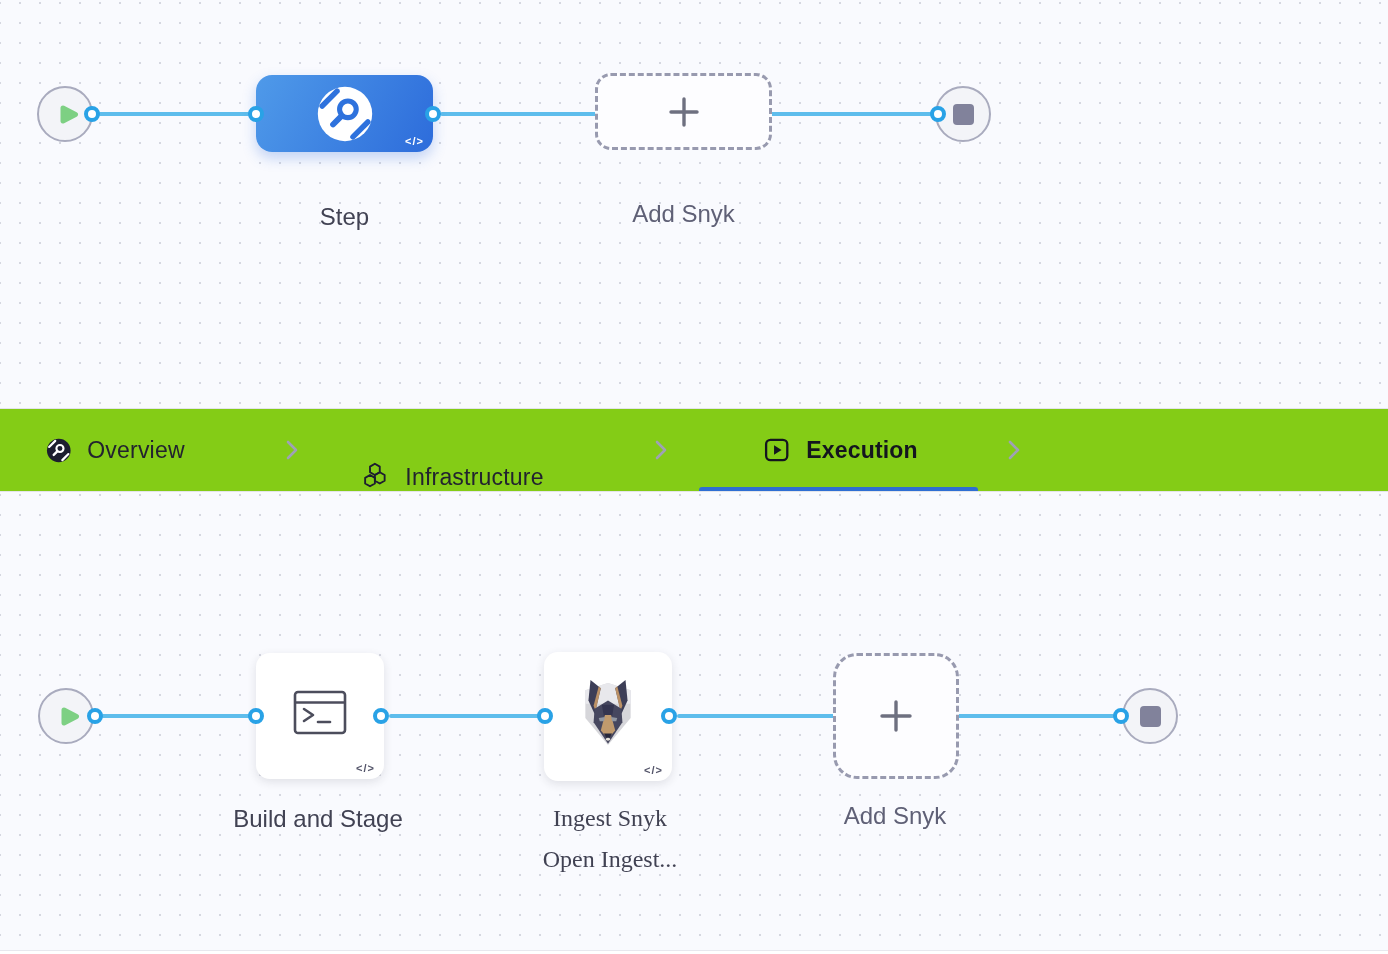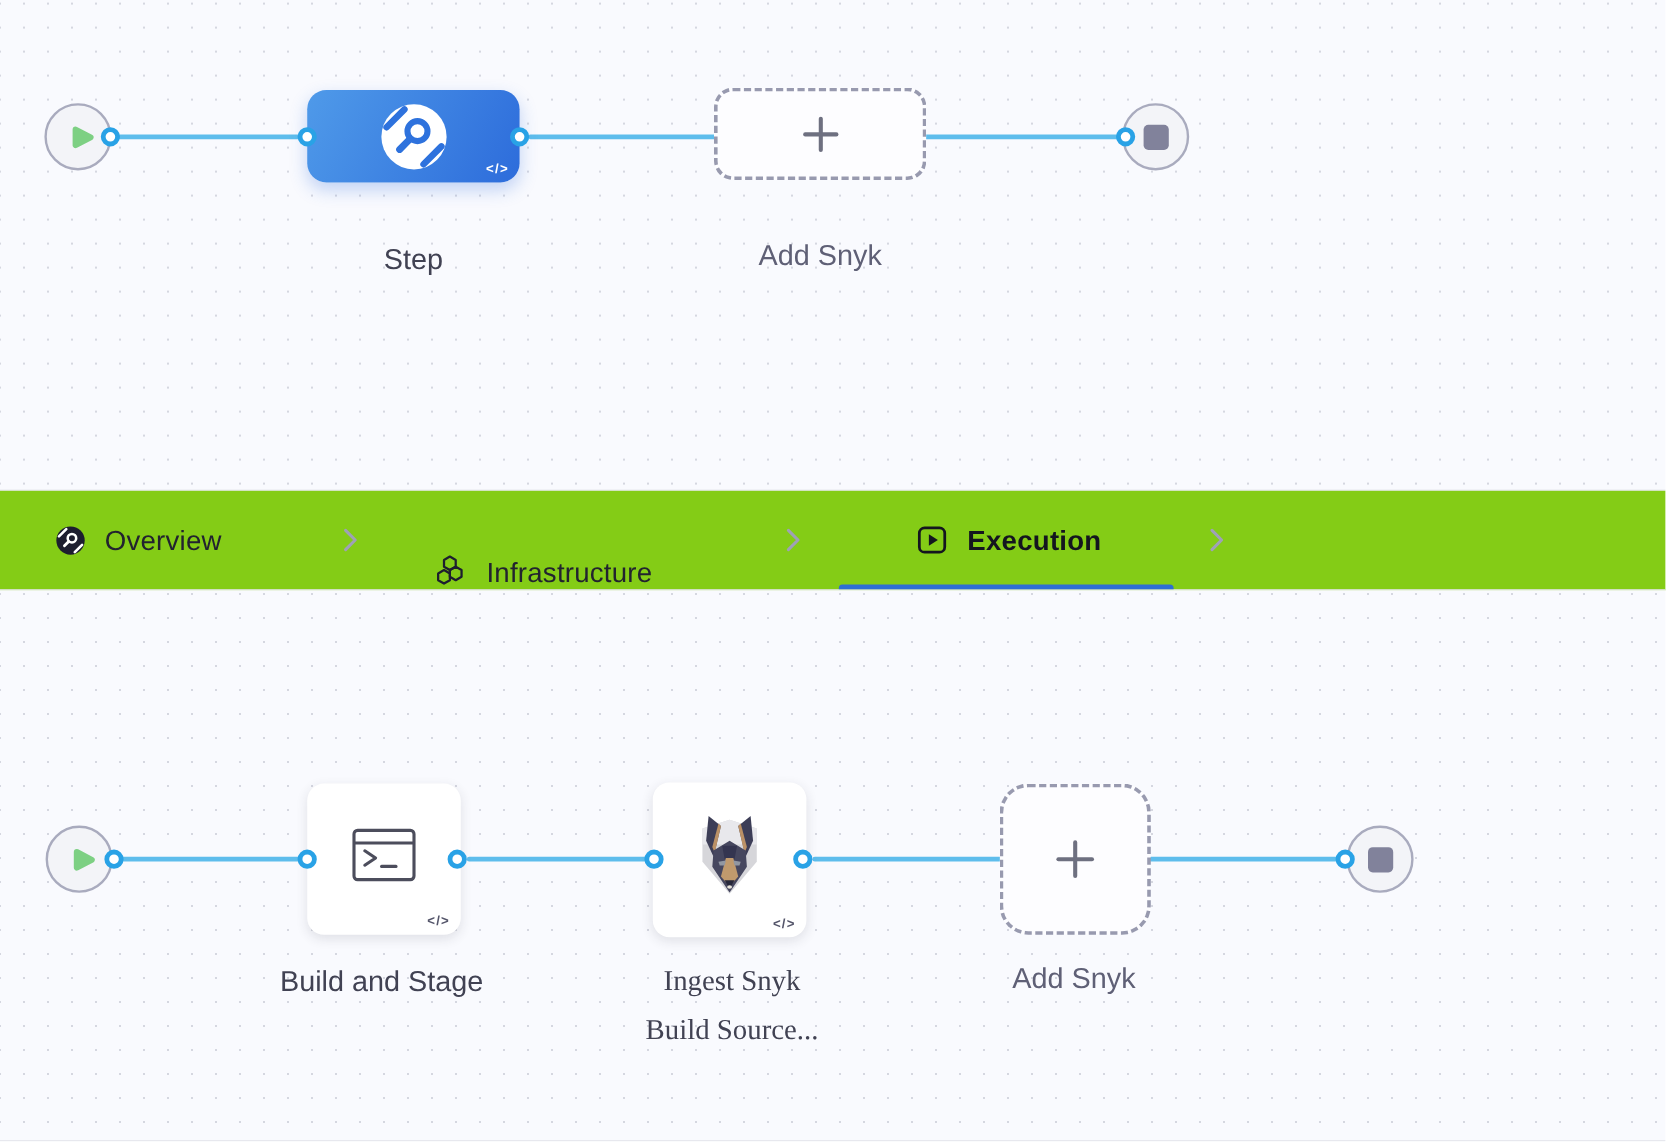--- a/index.html
+++ b/index.html
@@ -199,18 +199,18 @@
   <div class="dot" style="left:87px;top:216px;"></div>
   <div class="dot" style="left:248px;top:216px;"></div>
   <div class="dot" style="left:373px;top:216px;"></div>
   <div class="dot" style="left:537px;top:216px;"></div>
   <div class="dot" style="left:661px;top:216px;"></div>
   <div class="dot" style="left:1113px;top:216px;"></div>
 
   <div class="node-label" style="left:198px;top:306px;width:240px;">Build and Stage</div>
   <div class="node-label" style="left:490px;top:306px;width:240px;font-family:Liberation Serif, serif;">
     <div>Ingest Snyk</div>
-    <div>Build Source...</div>
+    <div>Open Ingest...</div>
   </div>
   <div class="node-label muted" style="left:775px;top:303px;width:240px;">Add Snyk</div>
 </div>
 
 <div id="bottom-strip"></div>
 
 </body></html>

